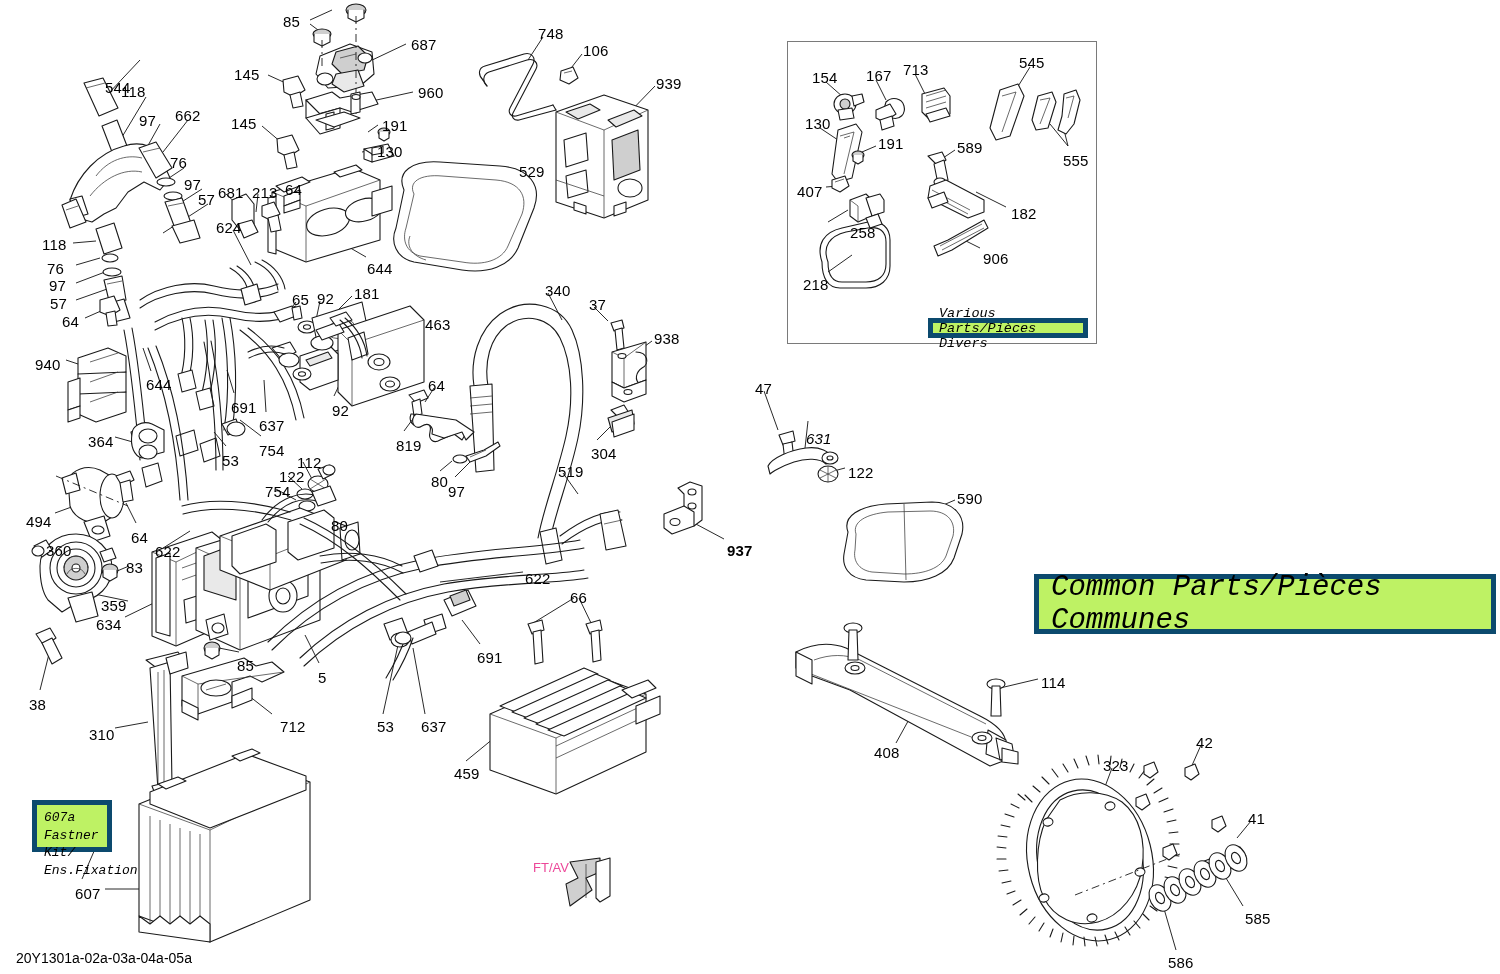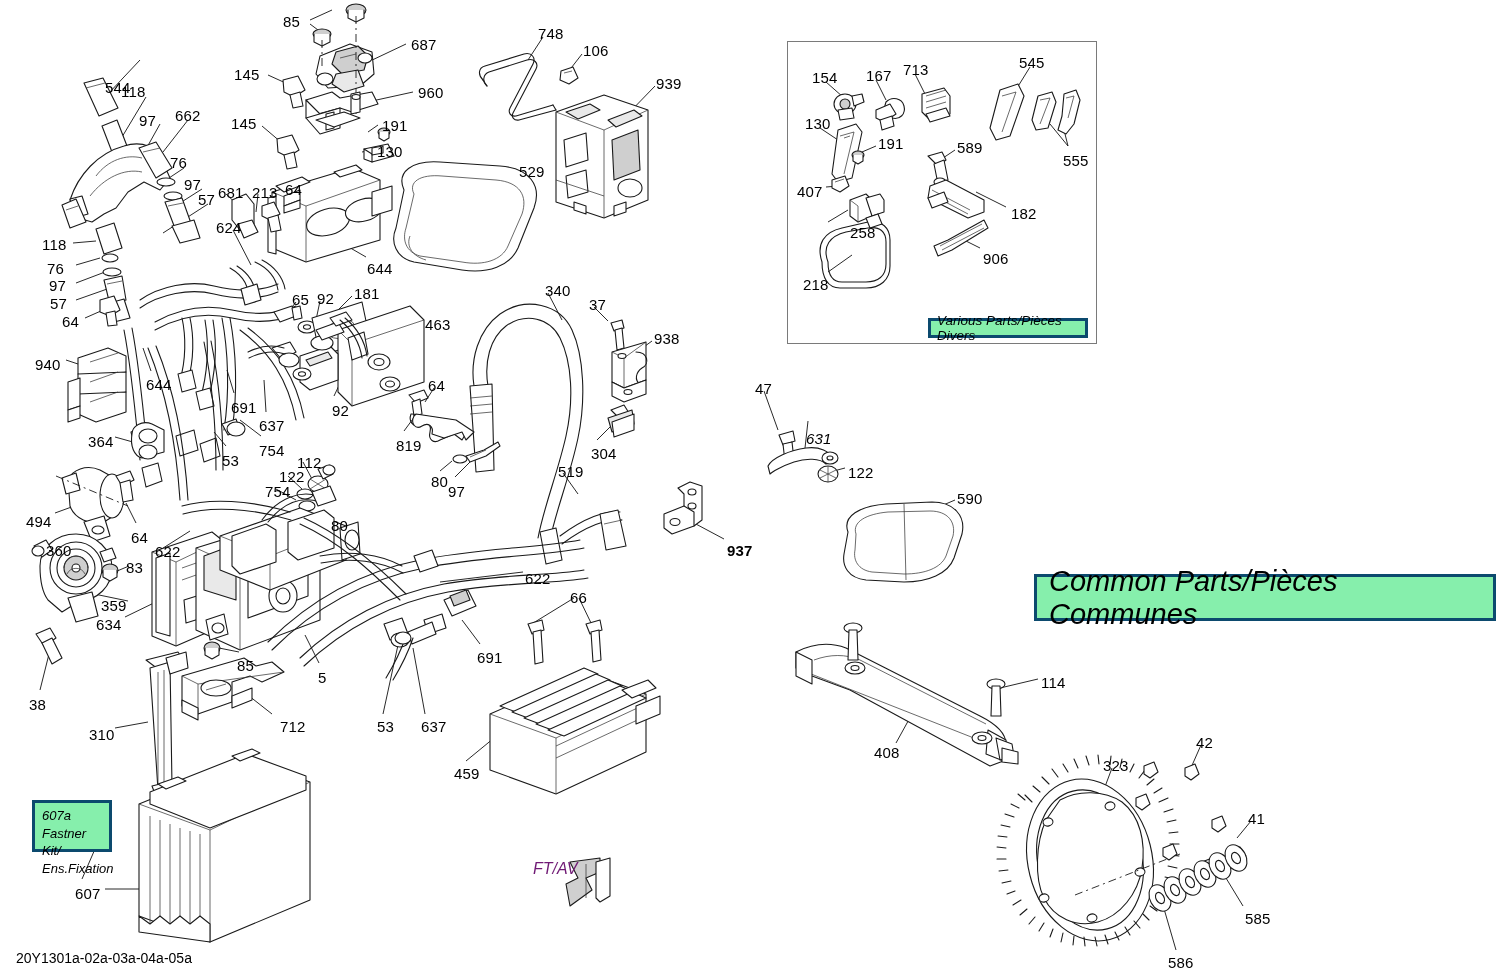--- a/index.html
+++ b/index.html
@@ -27,51 +27,50 @@
   }
   
   .frame-box {
     position: absolute;
     border: 1px solid #7a7a7a;
     background: transparent;
     box-sizing: border-box;
   }
   .label-box {
     position: absolute;
-    border: 3px solid #0c4a6e;
-    background: #86efac;
+    border: 5px solid #0c4a6e;
+    background: #bef264;
     box-sizing: border-box;
     display: flex;
     align-items: center;
     justify-content: center;
     font-style: italic;
     color: #000000;
-    font-family: Liberation Sans, sans-serif;
+    font-family: Liberation Mono, monospace;
   }
   #various-parts-label {
     font-size: 13.5px;
     padding: 2px 6px;
   }
   #common-parts-label {
     font-size: 29px;
     padding: 2px 12px;
     justify-content: flex-start;
   }
   #fastener-kit-box {
     font-size: 13px;
     line-height: 1.35;
     display: block;
     padding: 4px 7px;
     text-align: left;
   }
   #ftav-label {
     position: absolute;
-    font-style: italic;
-    font-size: 16px;
-    color: #701a75;
+    font-size: 13px;
+    color: #ec4899;
     font-family: "Liberation Sans", sans-serif;
   }
   #footer-code {
     position: absolute;
     font-size: 14px;
     color: #000;
     font-family: "Liberation Sans", sans-serif;
     white-space: nowrap;
   }
   
@@ -785,21 +784,21 @@
       <path class="ln" d="M828 262 C822 246 830 236 846 232 L868 228 C880 226 886 232 886 242 L886 264 C886 276 878 282 866 282 L842 282 C832 282 828 274 828 262 Z"></path>
       <path class="lnf" d="M866 218 L878 214 L882 224 L870 228 Z"></path>
     </g>
 
   </svg>
 
   <div class="frame-box" id="various-parts-frame" style="left:787px; top:41px; width:310px; height:303px;"></div>
 
   <div class="label-box" id="various-parts-label" style="left:928px; top:318px; width:160px; height:20px;">Various Parts/Pièces Divers</div>
 
-  <div class="label-box" id="common-parts-label" style="left:1034px; top:574px; width:462px; height:47px;">Common Parts/Pièces Communes</div>
+  <div class="label-box" id="common-parts-label" style="left:1034px; top:574px; width:462px; height:60px;">Common Parts/Pièces Communes</div>
 
   <div class="label-box" id="fastener-kit-box" style="left:32px; top:800px; width:80px; height:52px;">
     <div>607a</div>
     <div>Fastner Kit/</div>
     <div>Ens.Fixation</div>
   </div>
 
   <div id="ftav-label" style="left:533px; top:860px;">FT/AV</div>
 
   <div id="footer-code" style="left:16px; top:950px;">20Y1301a-02a-03a-04a-05a</div>

